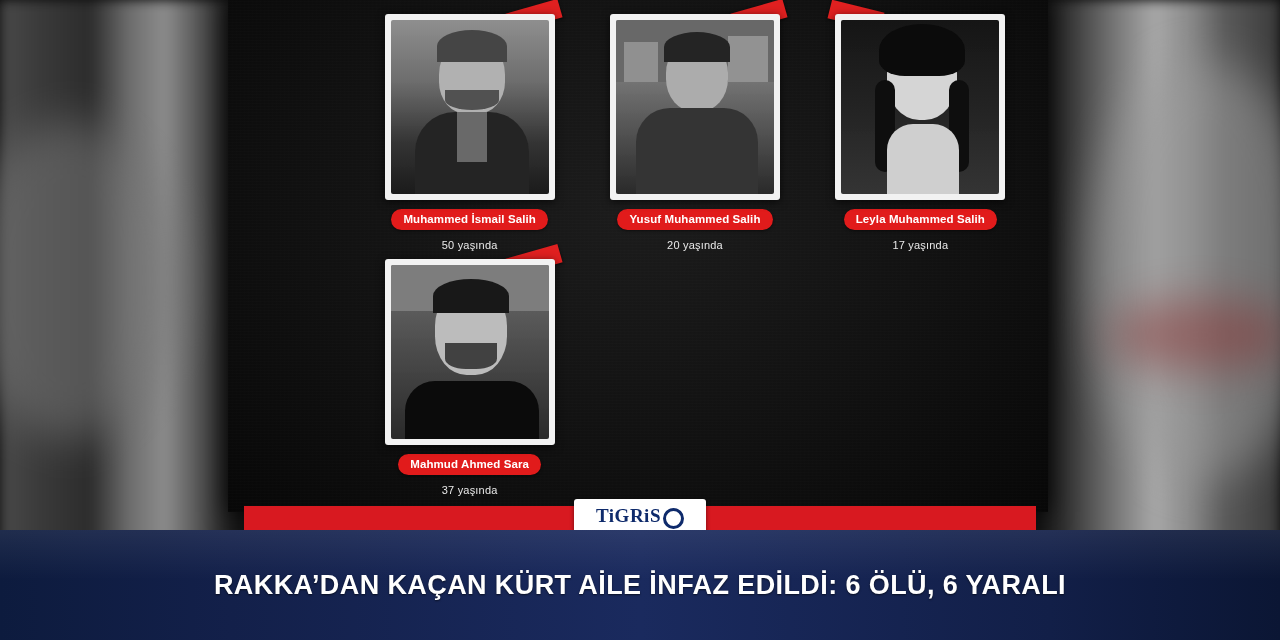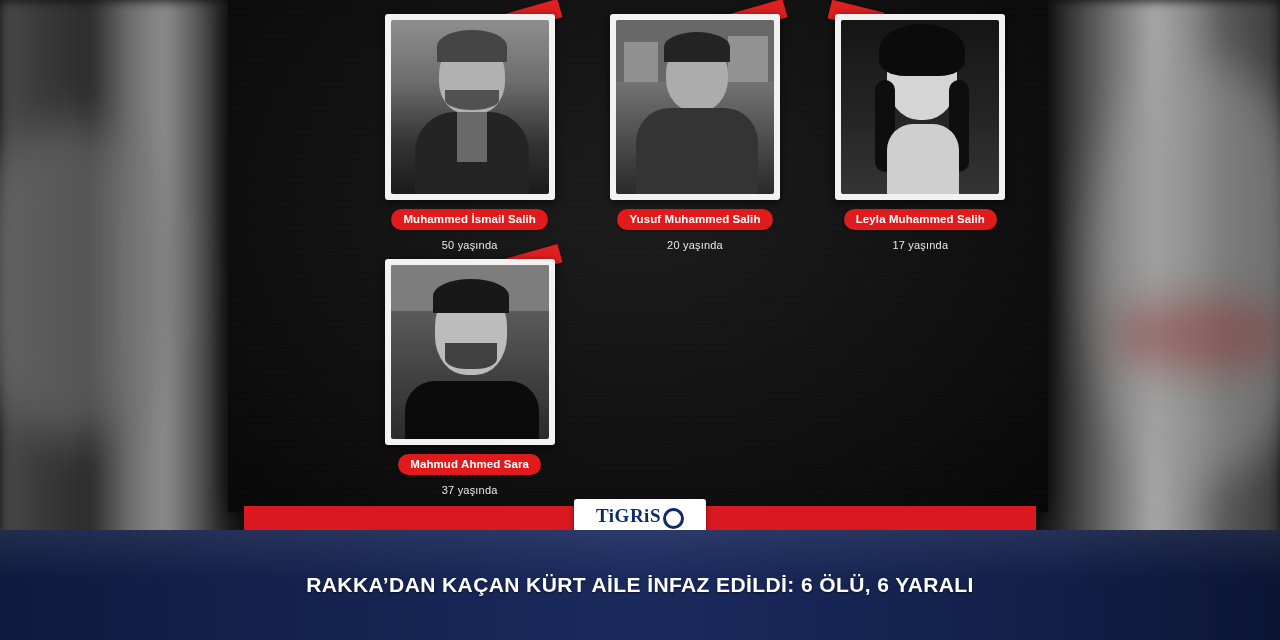--- a/index.html
+++ b/index.html
@@ -200,21 +200,21 @@
     inset: 0;
     background: linear-gradient(180deg, rgba(255,255,255,.08) 0%, rgba(255,255,255,0) 45%);
   }
   .headline {
     position: absolute;
     inset: 0;
     display: flex;
     align-items: center;
     justify-content: center;
     color: #fff;
-    font-size: 21px;
+    font-size: 27px;
     font-weight: 800;
     letter-spacing: .4px;
     text-align: center;
     padding: 0 30px;
     box-sizing: border-box;
     text-shadow: 0 1px 2px rgba(0,0,0,.6);
   }
 </style>
 </head>
 <body>

